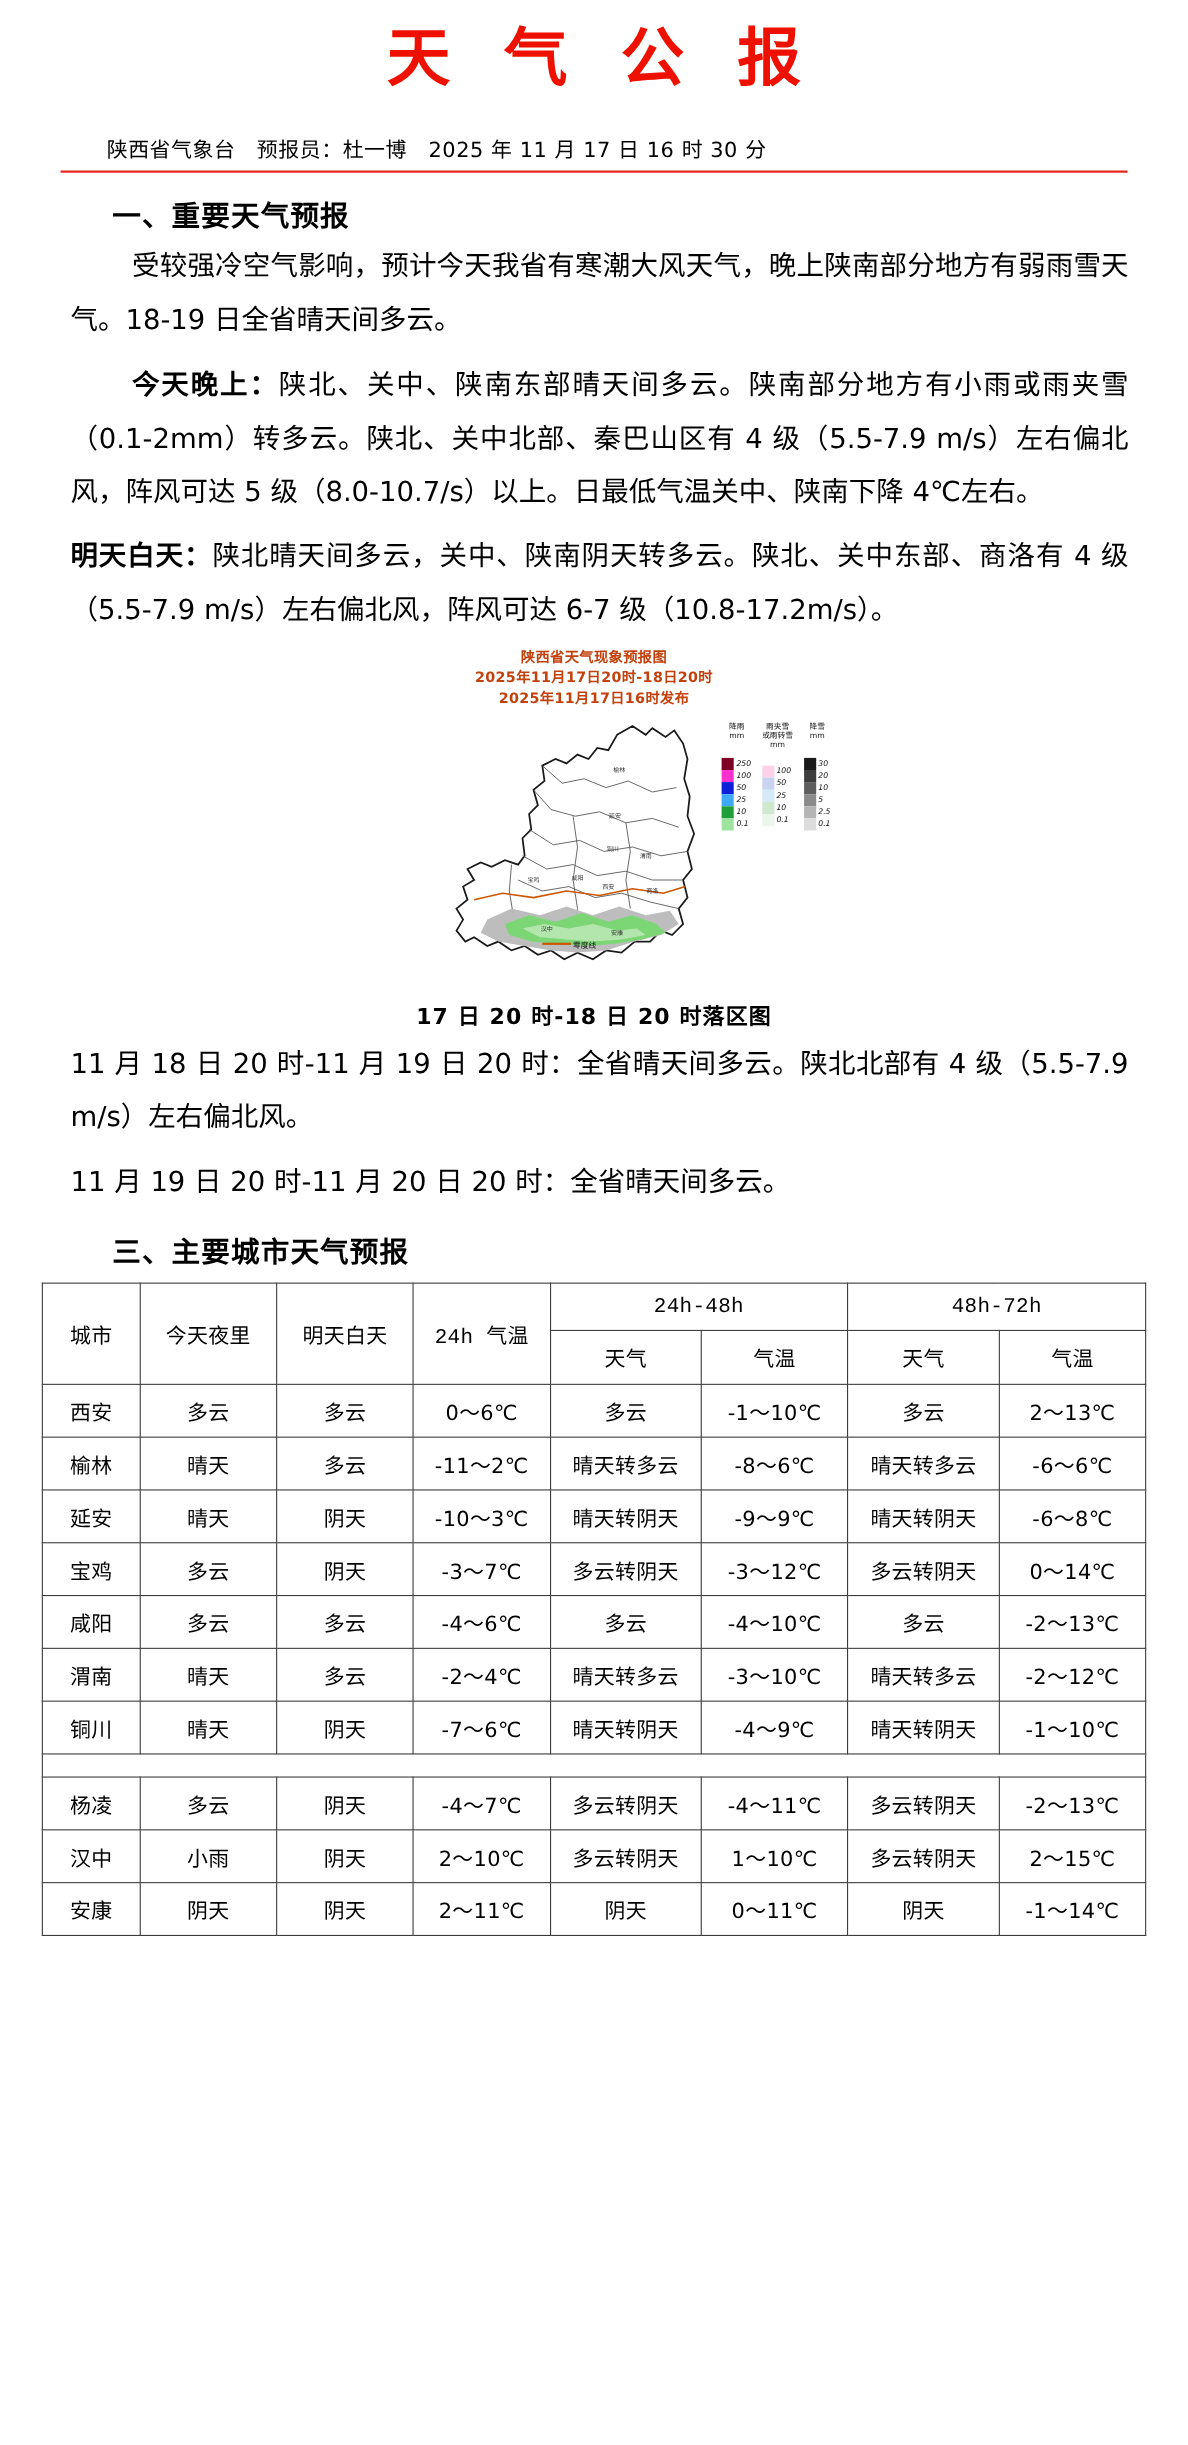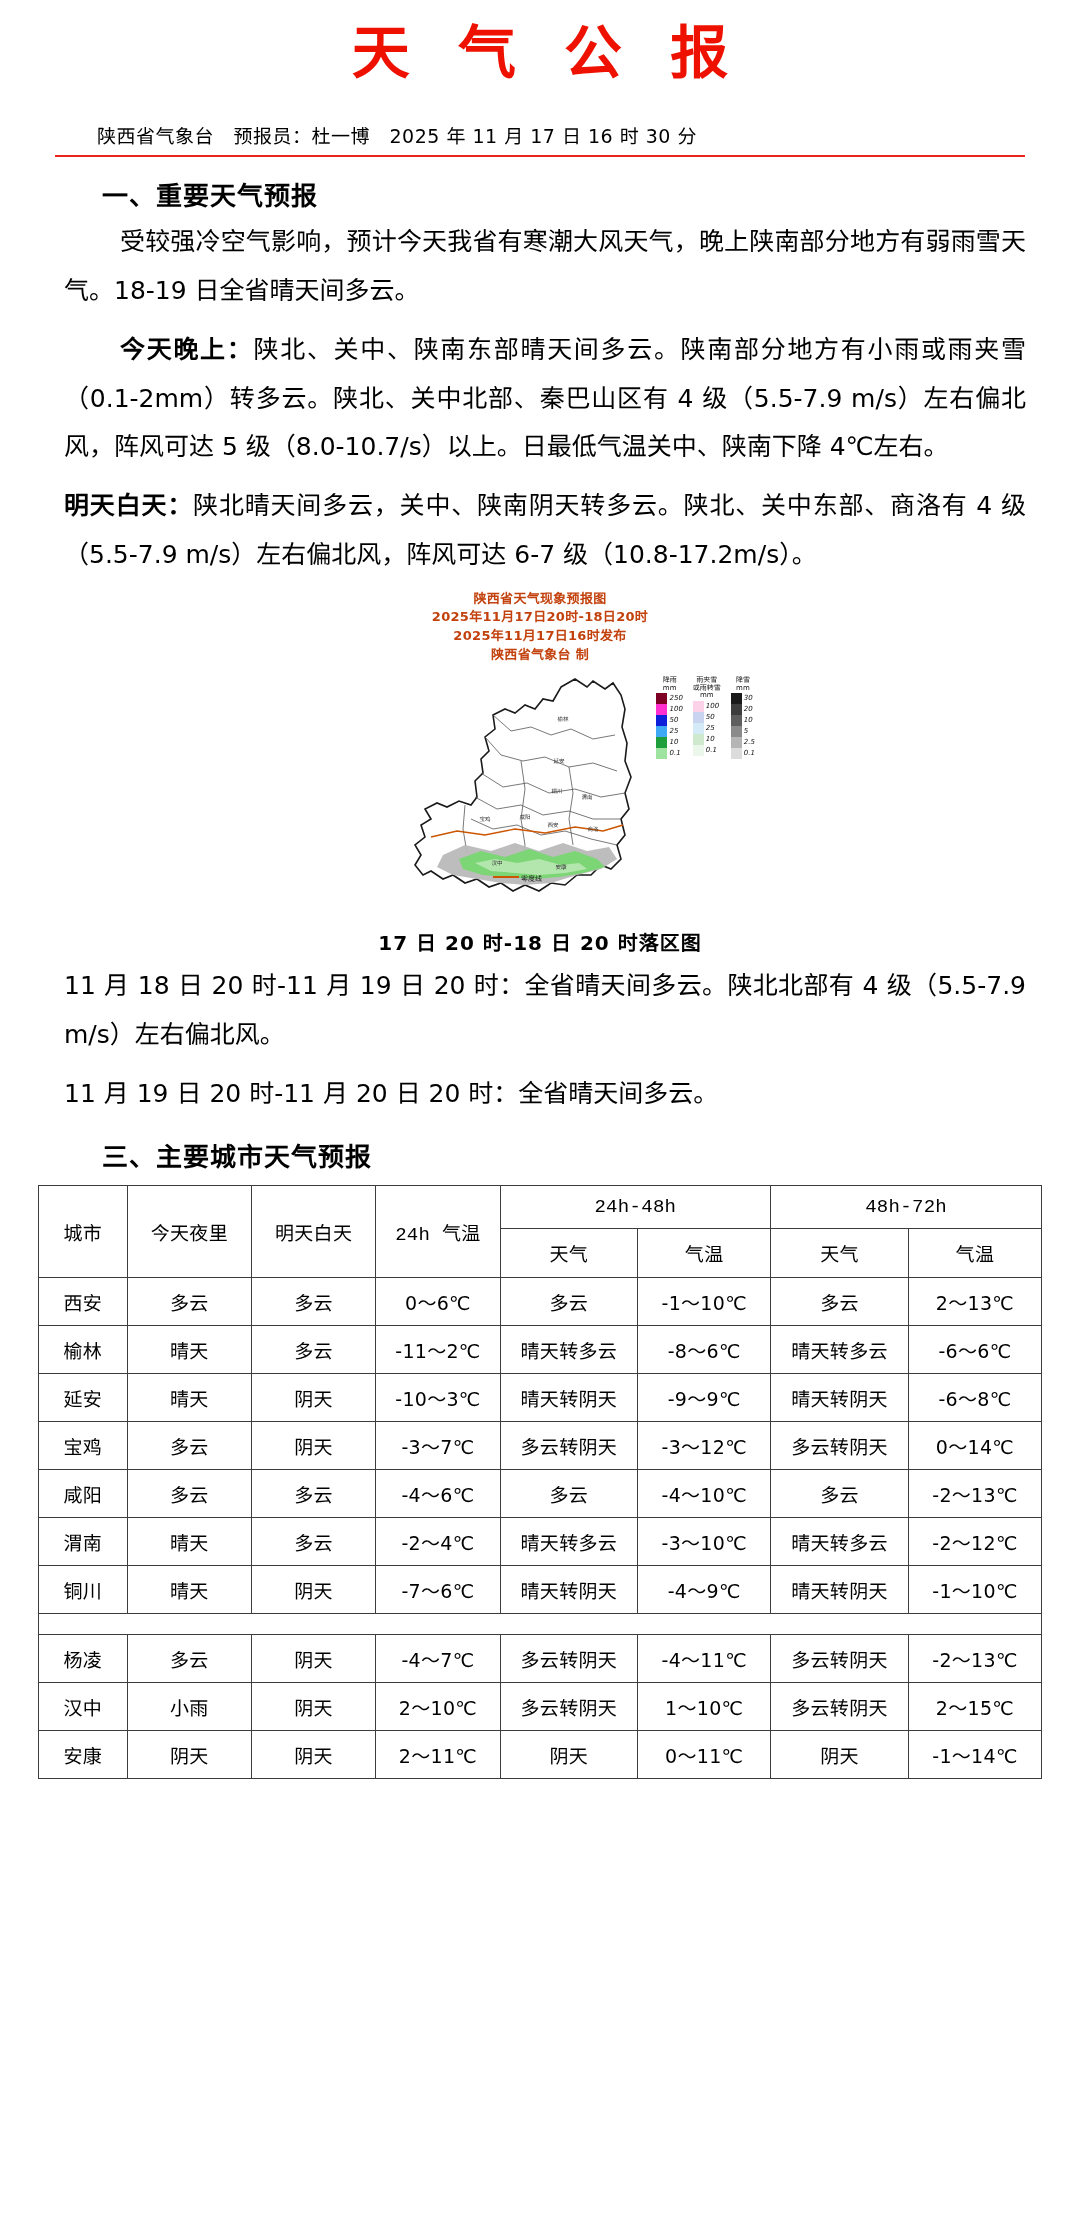--- a/index.html
+++ b/index.html
@@ -73,21 +73,21 @@
   .map-svg { display: block; width: 100%; height: 100%; }
   .legend {
     position: absolute;
     right: 0px;
     top: 8px;
     display: flex;
     gap: 10px;
     align-items: flex-start;
   }
   .lg-col { text-align: center; font-size: 7px; line-height: 1.1; color: #111; }
-  .lg-title { font-size: 7px; margin-bottom: 1px; white-space: nowrap; }
+  .lg-title { font-size: 7px; margin-bottom: 15px; white-space: nowrap; }
   .lg-bar-row { display: flex; align-items: flex-start; font-style: italic; }
   .lg-bar { width: 11px; }
   .lg-seg { width: 11px; height: 11px; }
   .lg-ticks { position: relative; margin-left: 2px; text-align: left; }
   .lg-ticks span { display: block; height: 11px; font-size: 7px; line-height: 11px; }
   .zero-line-label {
     position: absolute;
     left: 196px; bottom: 36px;
     font-size: 7px; color: #111;
     white-space: nowrap;
@@ -151,21 +151,20 @@
 
     <p class="body-text indent"><span class="lead">今天晚上：</span><span>陕北、关中、陕南东部晴天间多云。陕南部分地方有小雨或雨夹雪（0.1-2mm）转多云。陕北、关中北部、秦巴山区有 4 级（5.5-7.9 m/s）左右偏北风，阵风可达 5 级（8.0-10.7/s）以上。日最低气温关中、陕南下降 4℃左右。</span></p>
 
     <p class="body-text"><span class="lead">明天白天：</span><span>陕北晴天间多云，关中、陕南阴天转多云。陕北、关中东部、商洛有 4 级（5.5-7.9 m/s）左右偏北风，阵风可达 6-7 级（10.8-17.2m/s）。</span></p>
 
     <figure>
       <div class="map-head">
         <div>陕西省天气现象预报图</div>
         <div>2025年11月17日20时-18日20时</div>
         <div>2025年11月17日16时发布</div>
-        <div>陕西省气象台 制</div>
       </div>
 
       <div class="map-area">
         <svg class="map-svg" viewBox="0 0 430 250">
 
           <path fill="#ffffff" stroke="#1a1a1a" stroke-width="1.6" d="M236 18 L250 10 L262 18 L268 12 L280 20 L288 14 L296 26 L300 40 L297 58
                L302 74 L300 92 L306 108 L300 124 L304 140 L296 150 L300 166 L292 176
                L296 190 L286 200 L276 196 L266 206 L252 206 L240 216 L226 214 L214 222
                L200 216 L188 222 L176 214 L164 218 L152 210 L140 214 L128 206 L118 210
                L106 202 L98 206 L90 196 L96 186 L90 176 L100 168 L96 156 L106 150

